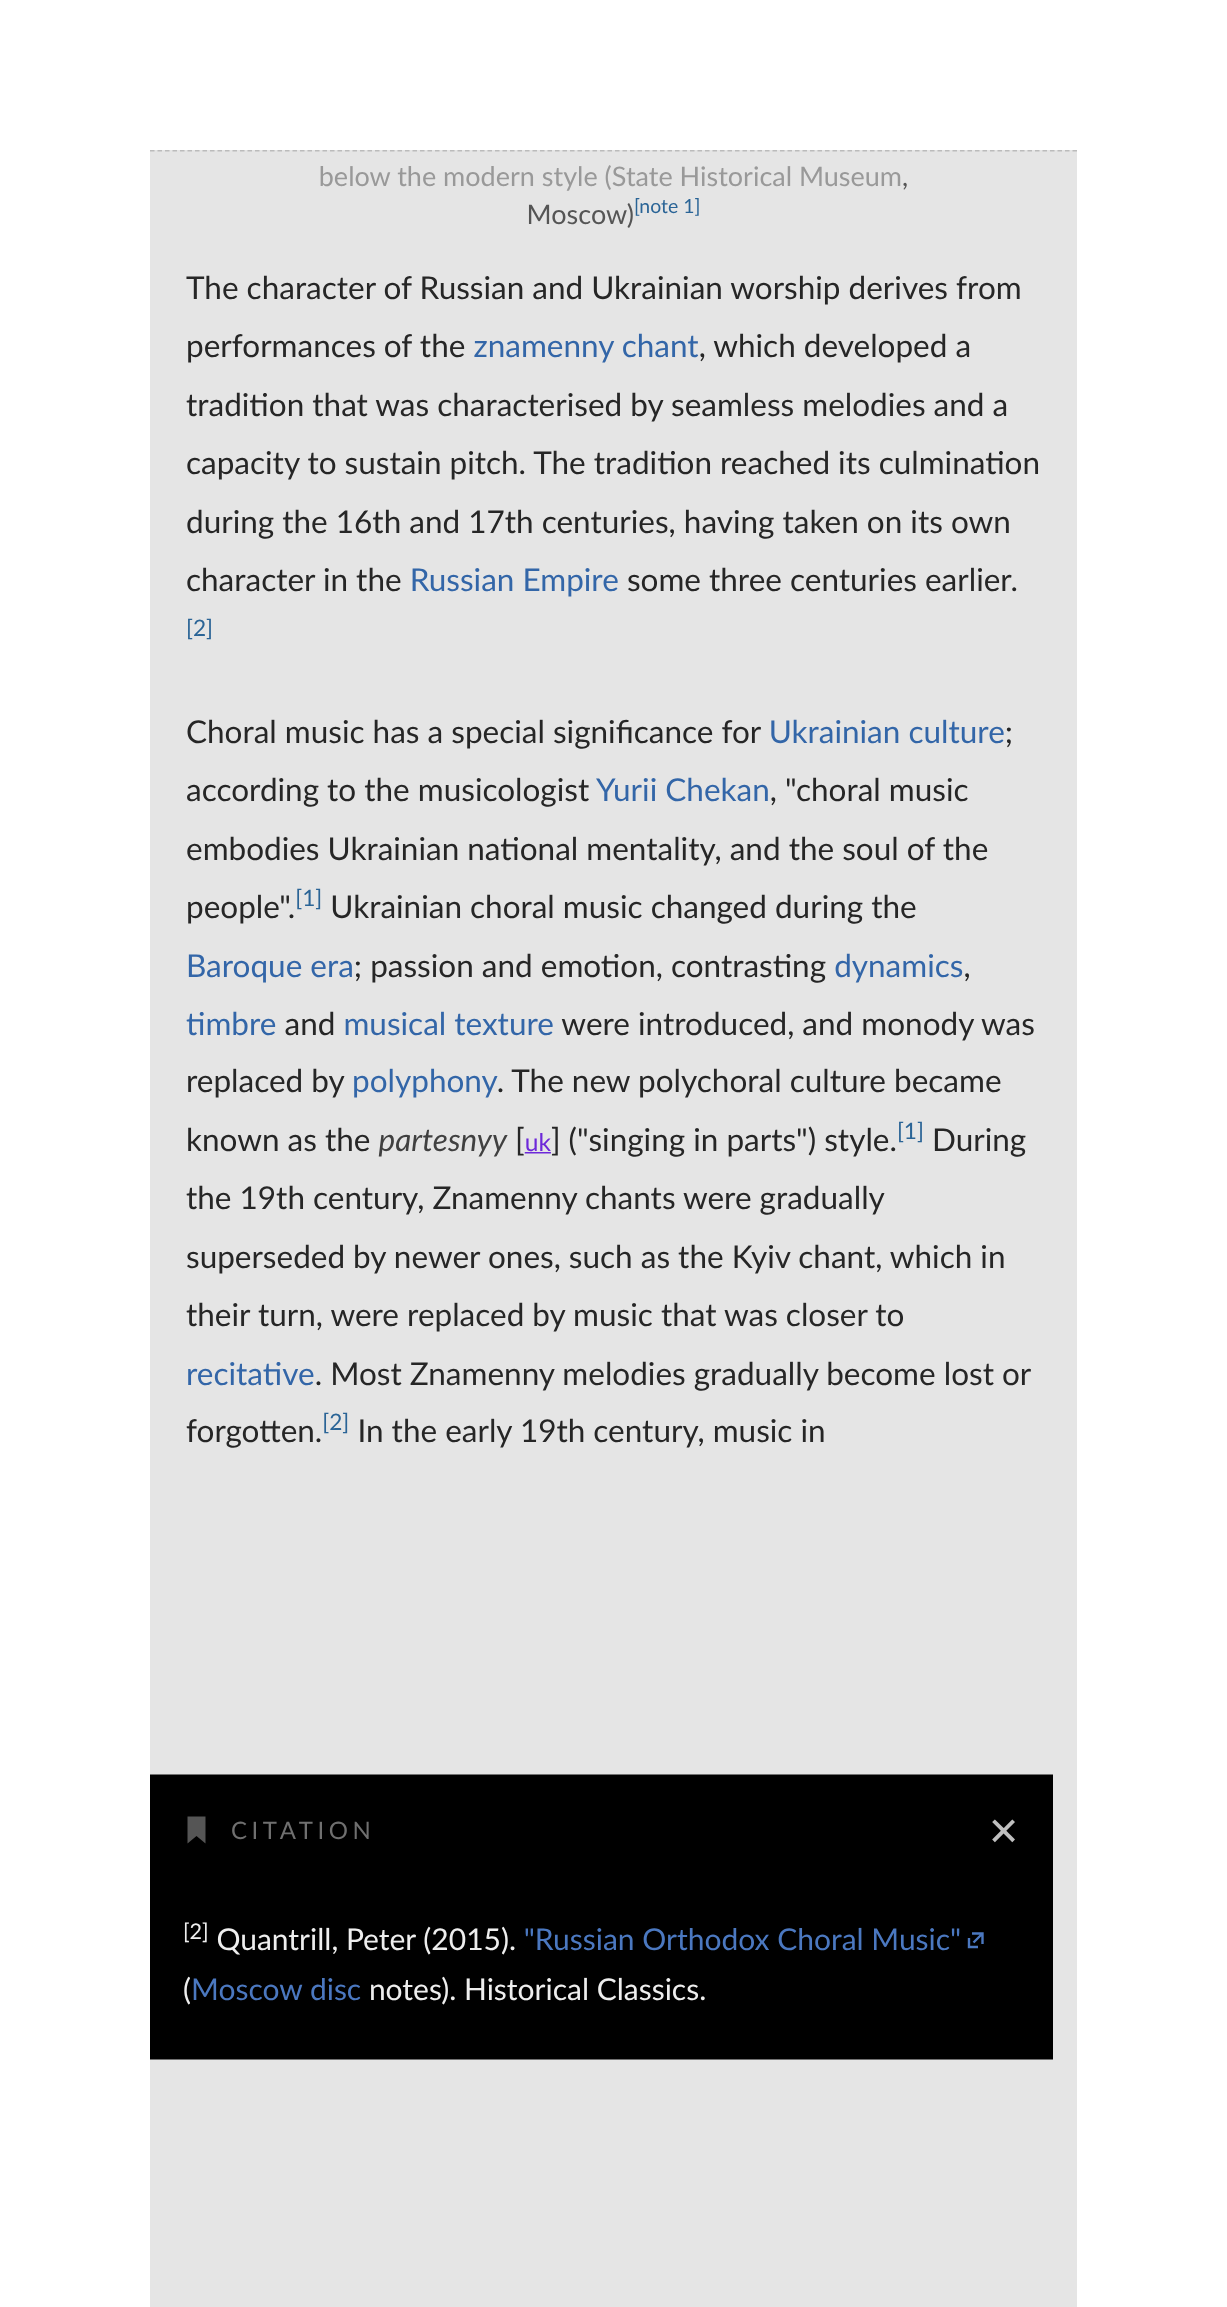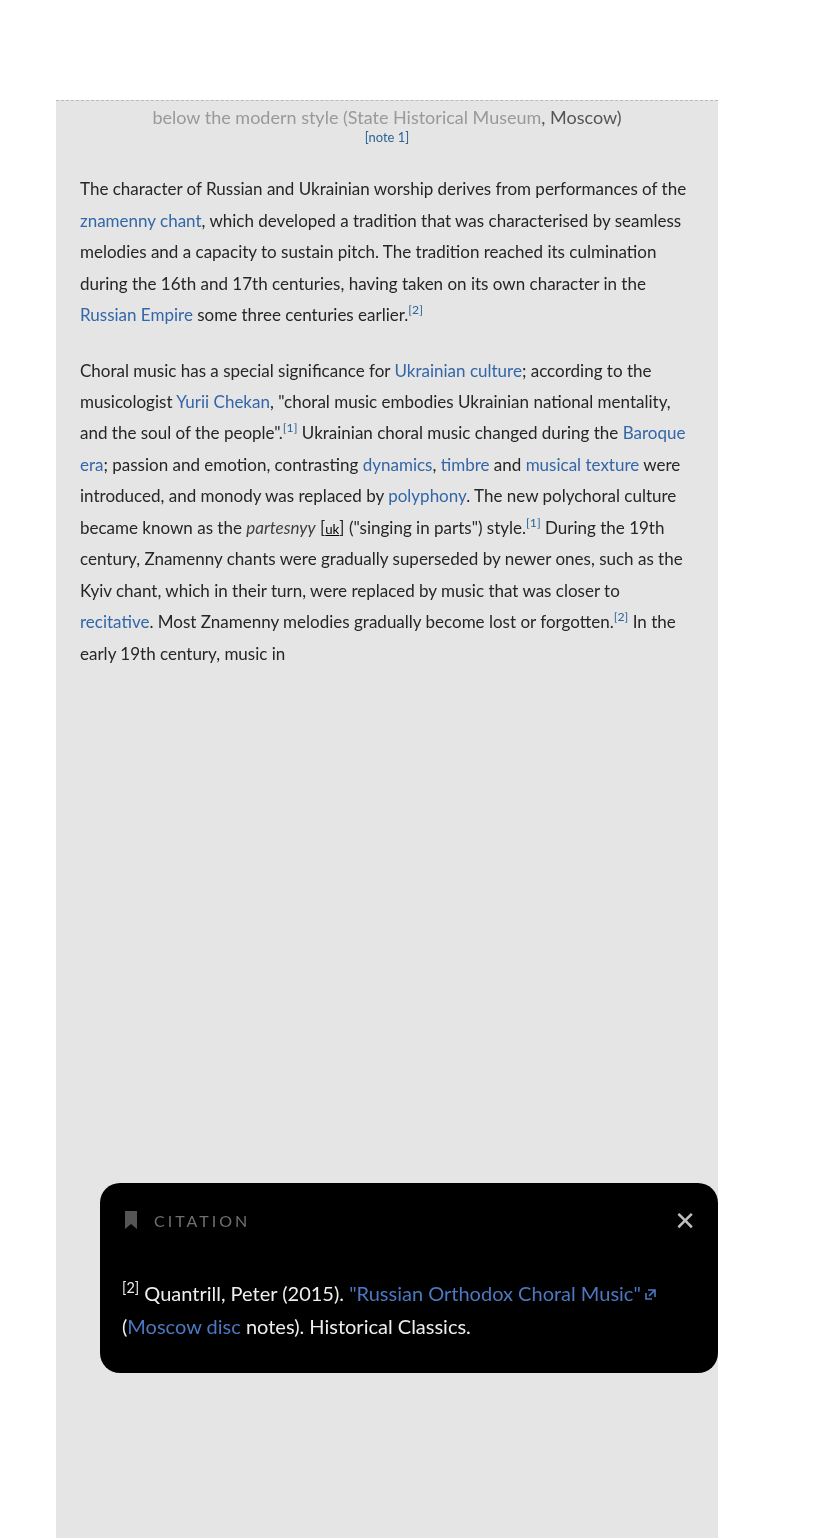--- a/index.html
+++ b/index.html
@@ -5,21 +5,22 @@
   html,body{margin:0;padding:0;background:#fff;}
   body{
     width:818px;
     min-height:1538px;
     font-family:"Lato","Helvetica Neue",Arial,sans-serif;
     color:#222;
     position:relative;
     box-sizing:border-box;
   }
   .page-outer{
-    padding:100px 100px 0 56px;
+    padding:100px 100px 0 84px;
+    margin-left:16px;
   }
   .content-col{
     background:#e5e5e5;
     border-top:1px dashed #bbb;
     padding:0 24px 0 24px;
     box-sizing:border-box;
     min-height:1438px;
   }
   .caption{
     text-align:center;
@@ -27,38 +28,37 @@
     font-size:18px;
     line-height:1.4;
     padding:4px 70px 18px 70px;
   }
   a.link{color:#2a6496;text-decoration:none;}
   a.link2{color:#3366a8;text-decoration:none;}
   .caption .clip{color:#999;}  
   sup{font-size:0.72em;vertical-align:super;line-height:0;}
   sup a{color:#2a6496;text-decoration:none;}
   p.body{
-    font-size:17px;
+    font-size:21px;
     line-height:1.85;
     color:#262626;
     margin:0 0 24px 0;
   }
   em.ital{font-style:italic;color:#404040;}
-  .small-uk{font-size:0.78em;color:#000000;}
+  .small-uk{font-size:0.78em;color:#6d28d9;}
   
   .drawer{
     position:absolute;
     left:100px;
-    right:100px;
+    right:116px;
     bottom:165px;
     background:#000;
     color:#ddd;
     padding:24px 22px 30px 22px;
     box-sizing:border-box;
-    border-radius:20px;
   }
   .drawer-hdr{
     display:flex;
     align-items:center;
     justify-content:space-between;
     color:#6f6f6f;
   }
   .drawer-hdr-left{display:flex;align-items:center;gap:14px;}
   .drawer-title{
     letter-spacing:3px;

